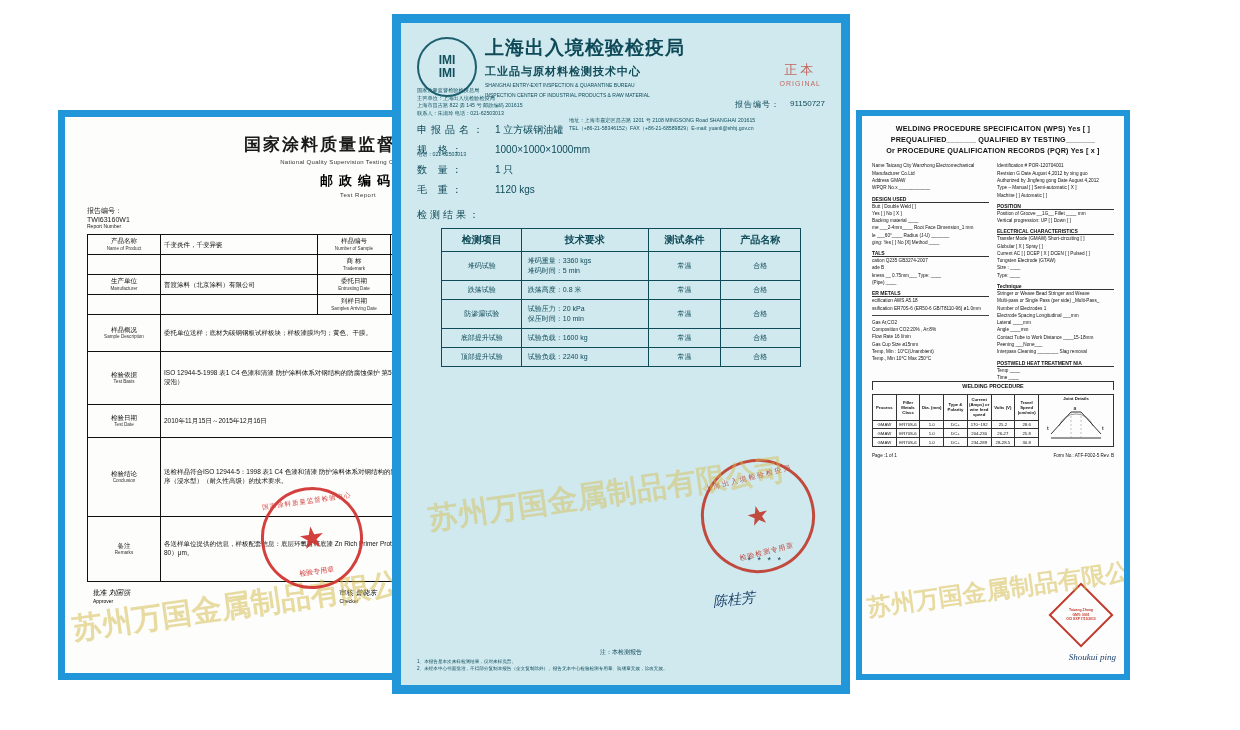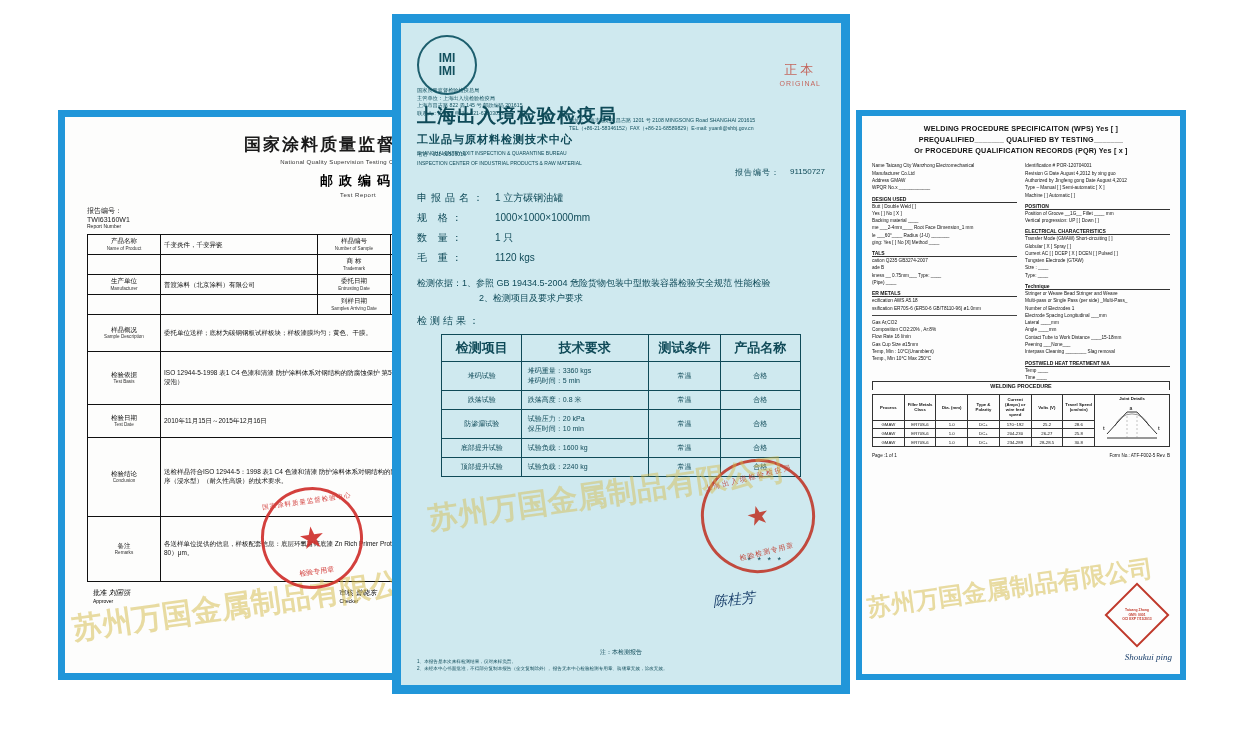--- a/index.html
+++ b/index.html
@@ -12,21 +12,21 @@
 
   
   .cert{position:absolute;box-sizing:border-box;background:#2196d9;}
   .cert .inner{position:absolute;inset:0;background:#ffffff;overflow:hidden;}
 
   
   #cert-left{left:58px;top:110px;width:600px;height:570px;border:7px solid #2196d9;background:#2196d9;}
   #cert-left .inner{inset:0;background:#fdfdfc;}
 
   
-  #cert-right{left:856px;top:110px;width:330px;height:570px;border:6px solid #2196d9;background:#2196d9;}
+  #cert-right{left:856px;top:110px;width:274px;height:570px;border:6px solid #2196d9;background:#2196d9;}
   #cert-right .inner{inset:0;background:#fdfdfd;}
 
   
   #cert-mid{left:392px;top:14px;width:458px;height:680px;border:9px solid #2196d9;background:#2196d9;z-index:5;}
   #cert-mid .inner{inset:0;background:#cfe9ef;}
   .tiny{font-size:5px;line-height:1.25;}
 
   
   #cert-left .pad{position:absolute;left:22px;top:16px;right:22px;bottom:14px;}
   .l-h1{font-size:17px;font-weight:bold;text-align:center;letter-spacing:2px;color:#1a1a1a;}
@@ -59,21 +59,21 @@
   .wm{
     position:absolute;color:rgba(215,190,60,.55);font-weight:bold;white-space:nowrap;
     pointer-events:none;user-select:none;
   }
   #wm-left{left:6px;bottom:48px;font-size:30px;transform:rotate(-8deg);color:rgba(212,186,70,.5);}
   #wm-mid{left:26px;bottom:170px;font-size:30px;transform:rotate(-8deg);color:rgba(212,186,70,.45);}
   #wm-right{left:4px;bottom:70px;font-size:24px;transform:rotate(-8deg);color:rgba(212,186,70,.5);}
 
   
   #cert-mid .pad{position:absolute;left:16px;top:12px;right:16px;bottom:10px;}
-  .m-head{display:flex;gap:8px;align-items:flex-start;flex-direction:column;}
+  .m-head{display:flex;gap:8px;align-items:center;}
   .imi-logo{
     width:56px;height:56px;border-radius:50%;border:2.5px solid #1d5f6e;
     display:flex;flex-direction:column;align-items:center;justify-content:center;
     color:#12505e;font-weight:bold;font-size:12px;line-height:1.05;flex:0 0 auto;background:#cfe9ef;
   }
   .m-head-txt{flex:1;}
   .m-cn1{font-size:19px;font-weight:bold;color:#0f4a58;letter-spacing:1px;}
   .m-cn2{font-size:11px;font-weight:bold;color:#0f4a58;letter-spacing:1px;margin-top:3px;}
   .m-en{font-size:5px;color:#0f4a58;line-height:1.35;margin-top:3px;}
   .m-addr{font-size:5.2px;color:#12505e;line-height:1.45;margin-top:4px;}
@@ -87,21 +87,21 @@
   .m-no .k{letter-spacing:1px;}
   .m-fields{margin-top:10px;font-size:10px;color:#0f4a58;line-height:2.0;}
   .m-fields .row{display:flex;align-items:baseline;}
   .m-fields .k{width:78px;letter-spacing:4px;flex:0 0 auto;}
   .m-fields .v{border-bottom:0px;}
   .m-basis{font-size:9px;color:#0f4a58;margin-top:8px;line-height:1.7;}
   .m-basis .hang{padding-left:62px;text-indent:-62px;}
   .m-res{font-size:10px;color:#0f4a58;margin-top:8px;letter-spacing:3px;}
   table.m-tbl{width:88%;margin:6px auto 0;border-collapse:collapse;table-layout:fixed;}
   table.m-tbl th,table.m-tbl td{border:1px solid #0f4a58;color:#0f4a58;font-size:7px;text-align:center;padding:4px 2px;}
-  table.m-tbl th{font-size:13px;font-weight:bold;}
+  table.m-tbl th{font-size:10px;font-weight:bold;}
   table.m-tbl td.l{text-align:left;padding-left:6px;}
   .m-foot{position:absolute;left:0;right:0;bottom:2px;font-size:4.6px;color:#0f4a58;line-height:1.5;}
   .m-foot .hd{text-align:center;font-size:6px;margin-bottom:2px;}
   .m-sign{position:absolute;right:70px;bottom:66px;font-family:"Liberation Serif",serif;font-style:italic;color:#1a3f6b;font-size:14px;transform:rotate(-6deg);}
   .m-dots{position:absolute;right:42px;bottom:110px;color:#0f4a58;font-size:9px;letter-spacing:2px;}
   .stamp-mid{
     position:absolute;right:26px;bottom:112px;width:108px;height:108px;border-radius:50%;
     border:3px solid #c0392b;color:#c0392b;transform:rotate(-14deg);opacity:.9;
   }
   .stamp-mid .star{position:absolute;left:50%;top:50%;transform:translate(-50%,-50%);font-size:26px;}
@@ -460,26 +460,20 @@
           <div class="row">
               <span class="k">数   量：</span>
               <span class="v">1 只</span>
             </div>
           <div class="row">
               <span class="k">毛   重：</span>
               <span class="v">1120 kgs</span>
             </div>
         </div>
 
-        <div class="m-basis">
-          <div class="hang">
-            <span>检测依据：</span><span>1、参照 GB 19434.5-2004 危险货物包装中型散装容器检验安全规范  性能检验</span>
-          </div>
-          <div class="hang" style="padding-left:62px;text-indent:0">2、检测项目及要求户要求</div>
-        </div>
 
         <div class="m-res">检测结果：</div>
 
         <table class="m-tbl">
           <tbody>
               <tr>
             <th style="width:22%">检测项目</th>
             <th style="width:36%">技术要求</th>
             <th style="width:20%">测试条件</th>
             <th style="width:22%">产品名称</th>

